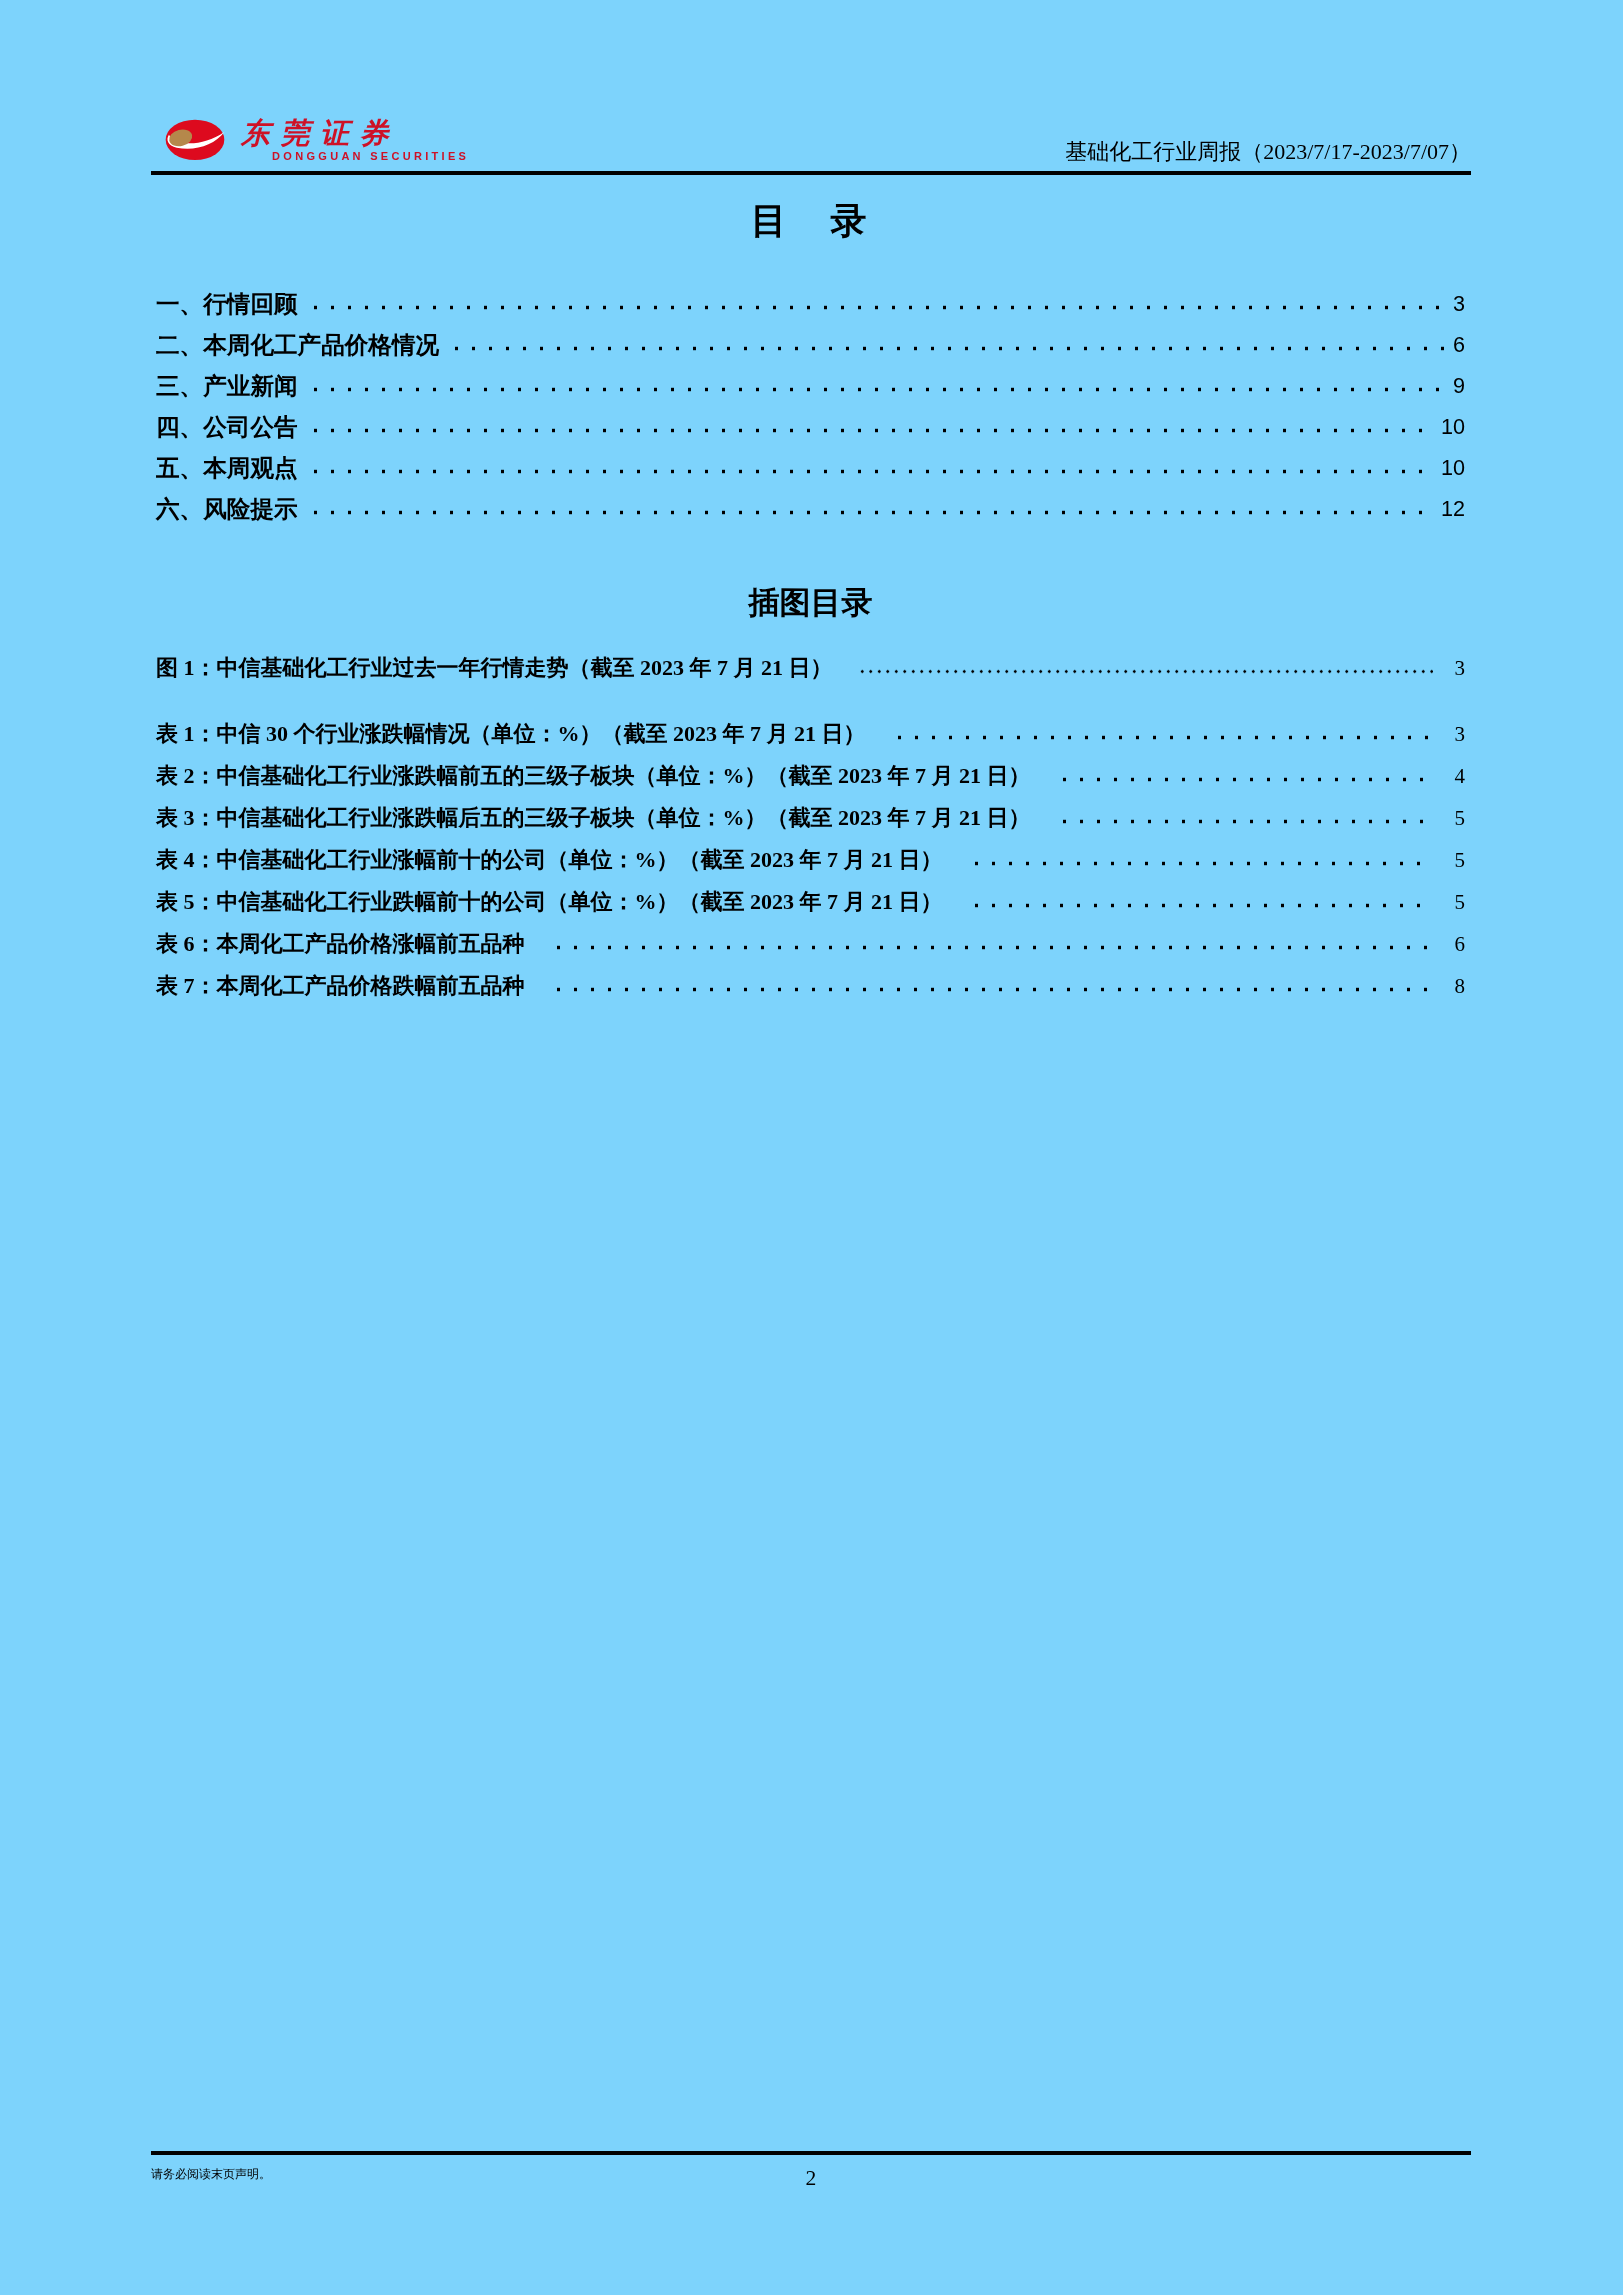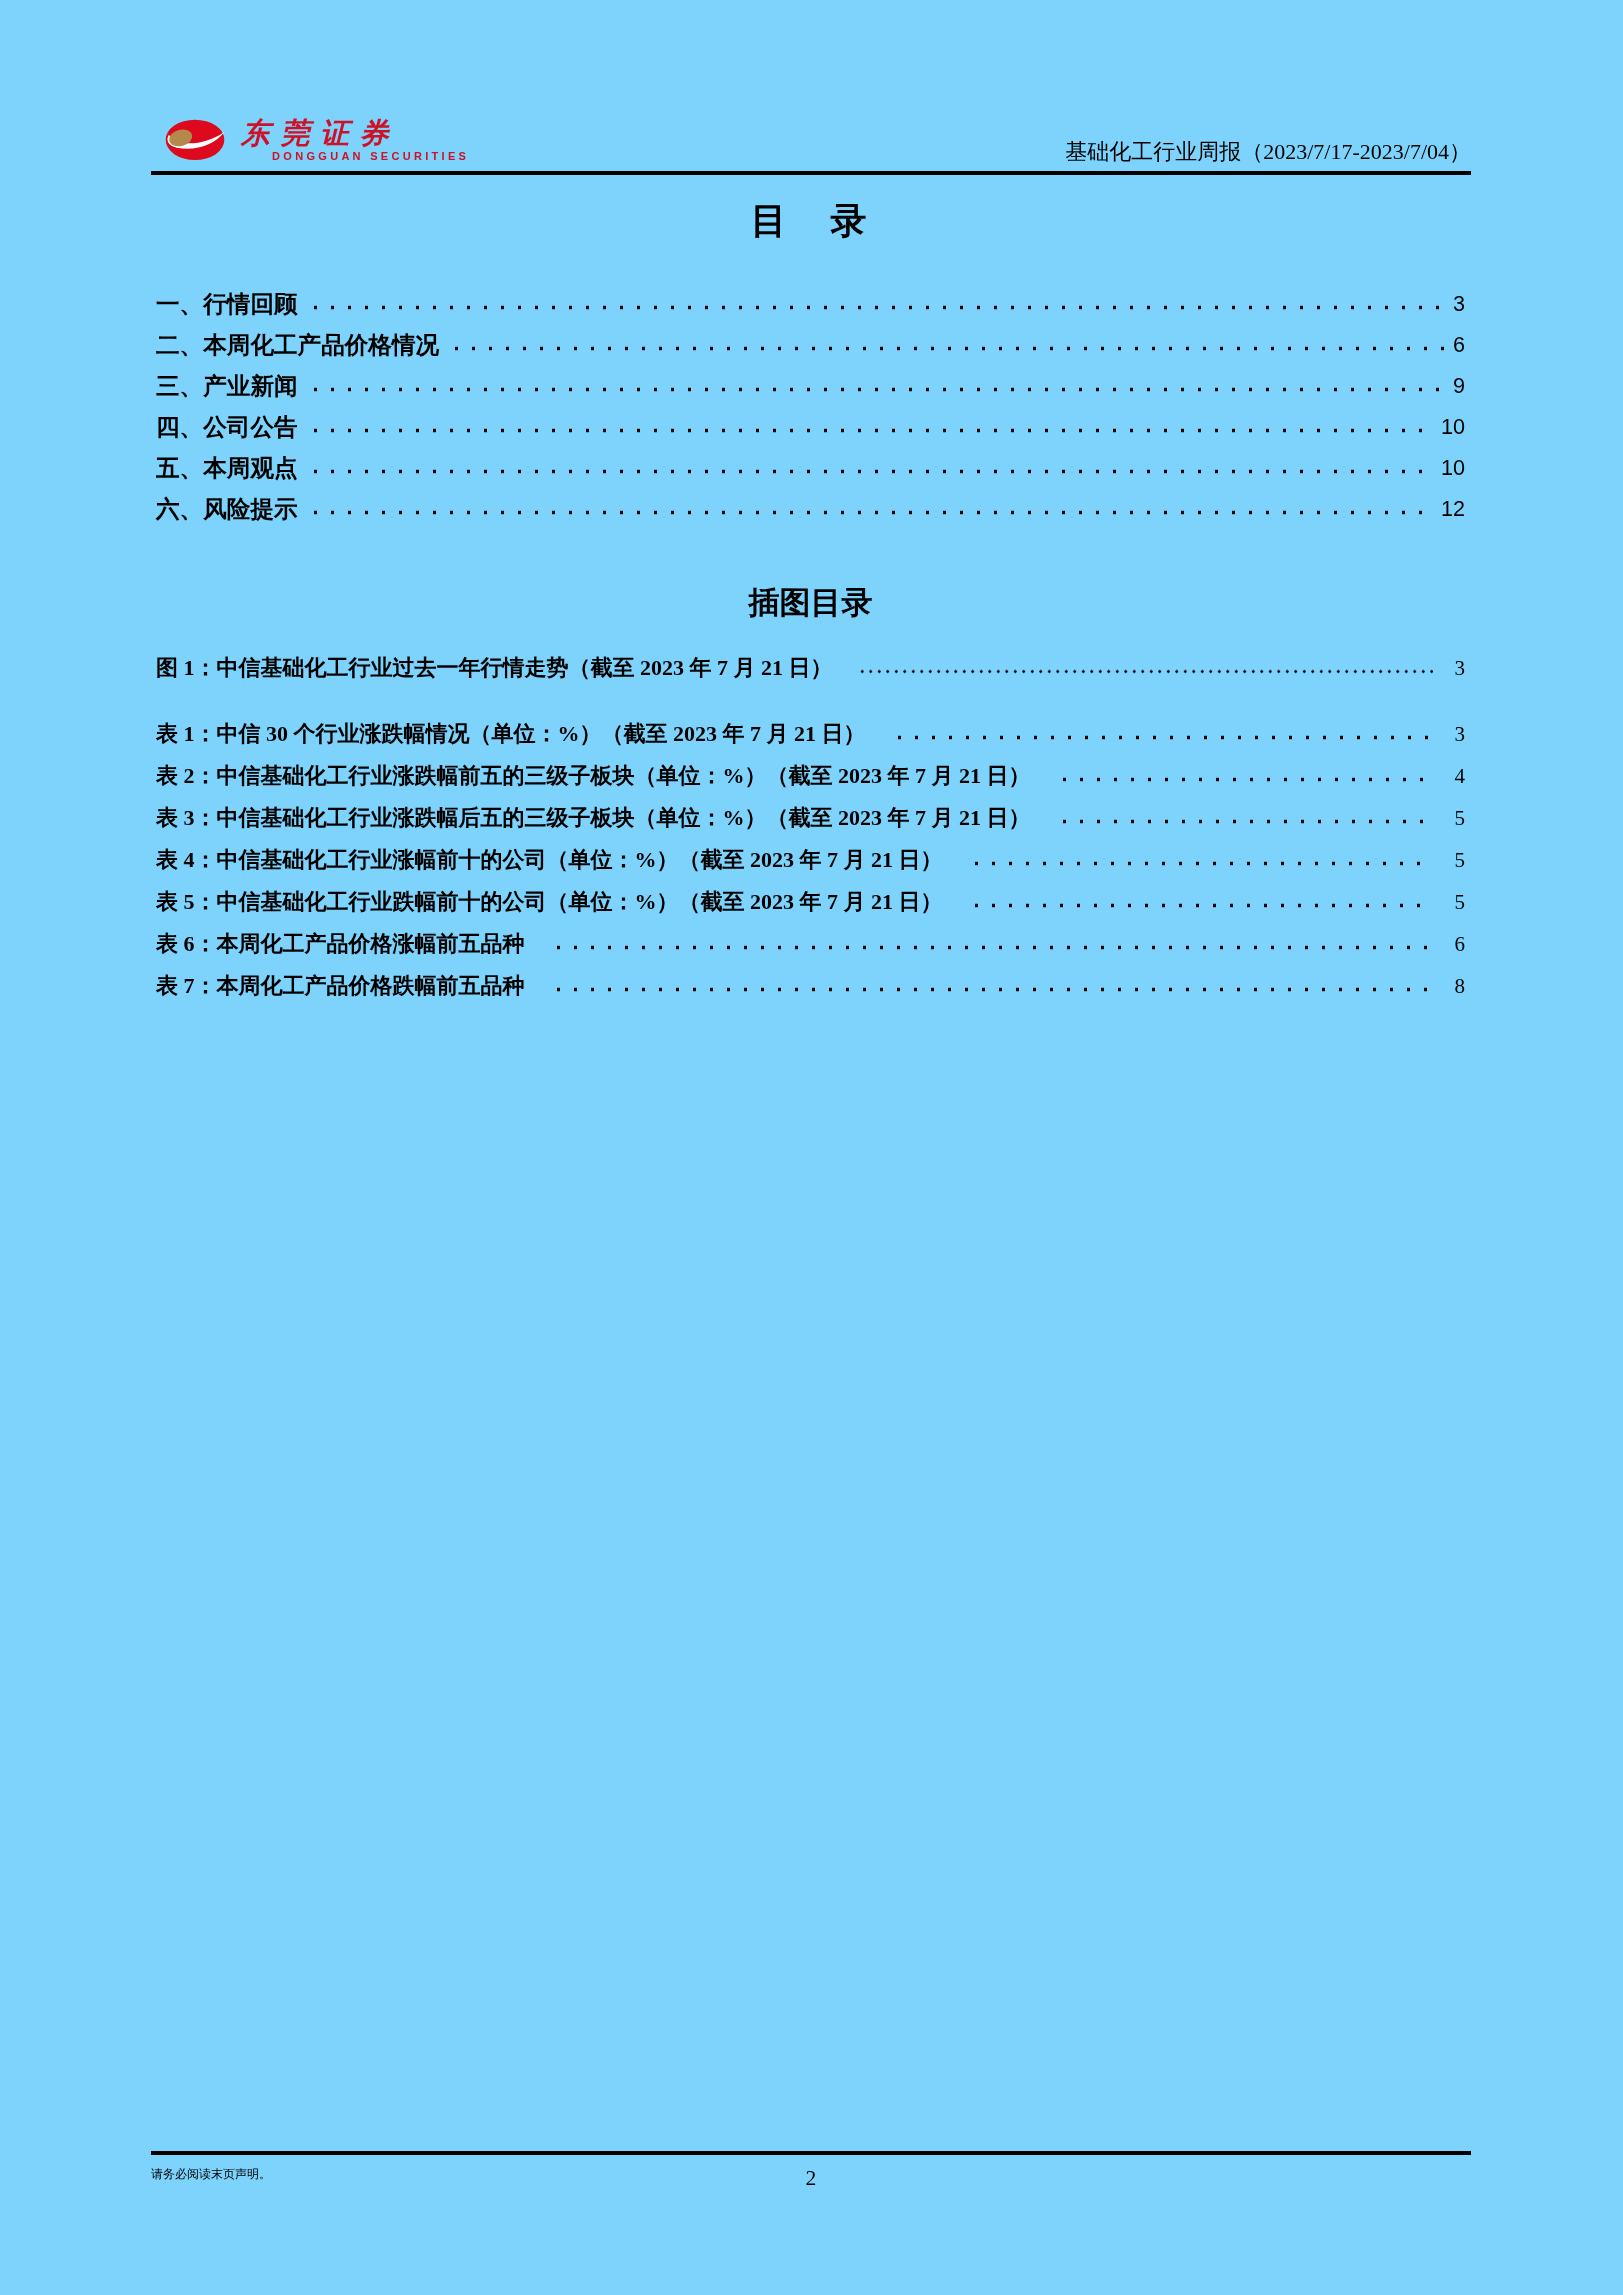--- a/index.html
+++ b/index.html
@@ -167,21 +167,21 @@
       <svg class="logo-mark" viewBox="0 0 92 66" xmlns="http://www.w3.org/2000/svg">
         <ellipse cx="46" cy="32" rx="45" ry="31" fill="#DD0A1E"></ellipse>
         <path d="M 91,20 C 76,40 46,50 18,44 C 4,40 1,32 6,24 C 16,42 58,43 91,20 Z" fill="#ffffff"></path>
         <ellipse cx="24" cy="29" rx="18" ry="12.5" fill="#B5884B" transform="rotate(-14 24 29)"></ellipse>
       </svg>
       <div class="logo-text">
         <div class="logo-cn">东莞证券</div>
         <div class="logo-en">DONGGUAN SECURITIES</div>
       </div>
     </div>
-    <div class="report-title">基础化工行业周报（2023/7/17-2023/7/04）</div>
+    <div class="report-title">基础化工行业周报（2023/7/17-2023/7/07）</div>
   </div>
 
   <div class="content">
 
     <div class="toc-main-title">目　录</div>
 
     <div class="toc-list-main">
       <div class="toc-row">
         <span class="toc-label">一、行情回顾</span>
         <span class="leader"></span>

